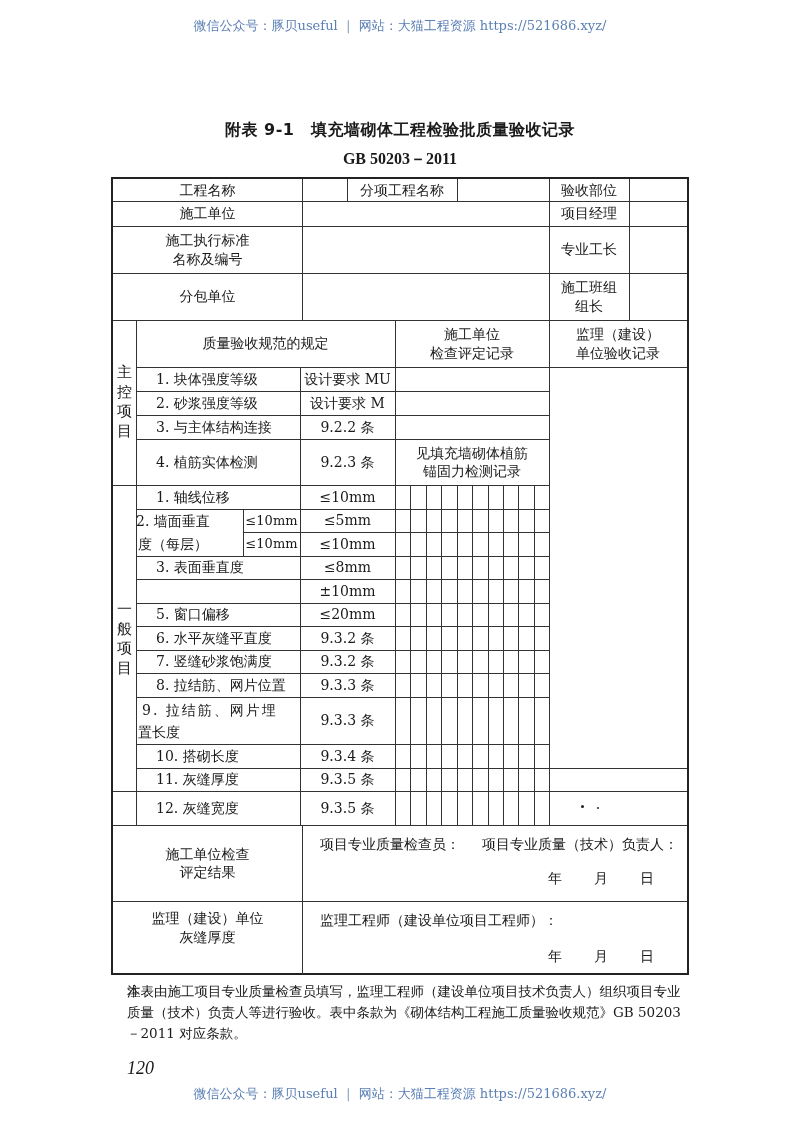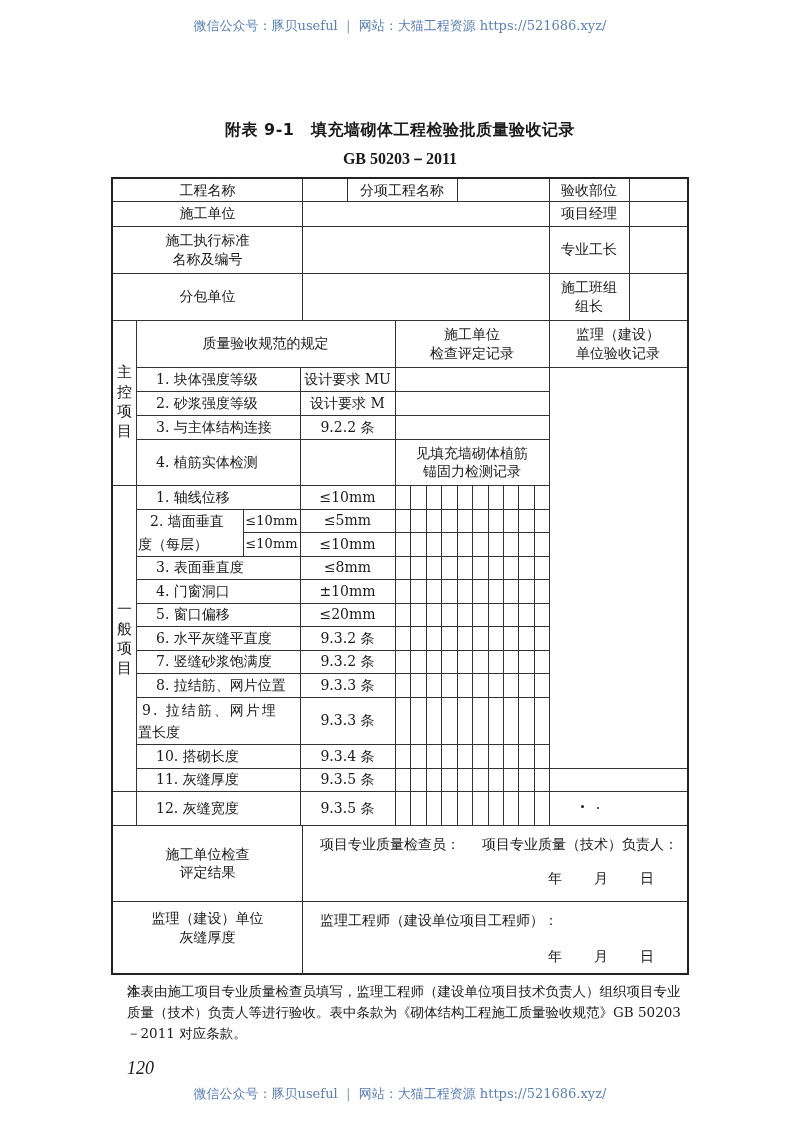--- a/index.html
+++ b/index.html
@@ -108,20 +108,21 @@
 
   <div class="c left" style="left:23px;top:212px;width:164px;height:24px">2. 砂浆强度等级</div>
   <div class="c" style="left:187px;top:212px;width:95px;height:24px">设计要求 M</div>
   <div class="c" style="left:282px;top:212px;width:154px;height:24px"></div>
 
   <div class="c left" style="left:23px;top:236px;width:164px;height:24px">3. 与主体结构连接</div>
   <div class="c" style="left:187px;top:236px;width:95px;height:24px">9.2.2 条</div>
   <div class="c" style="left:282px;top:236px;width:154px;height:24px"></div>
 
   <div class="c left" style="left:23px;top:260px;width:164px;height:46px">4. 植筋实体检测</div>
+  <div class="c" style="left:187px;top:260px;width:95px;height:46px">9.2.3 条</div>
   <div class="c vert" style="left:282px;top:260px;width:154px;height:46px">
     <span>见填充墙砌体植筋</span>
     <span>锚固力检测记录</span>
   </div>
 
   <div class="c" style="left:436px;top:188px;width:138px;height:402px"></div>
 
   <div class="hl" style="left:23px;top:330px;width:413px"></div>
   <div class="hl" style="left:130px;top:353px;width:306px"></div>
   <div class="hl" style="left:23px;top:377px;width:413px"></div>
@@ -153,32 +154,31 @@
     <span>一</span>
     <span>般</span>
     <span>项</span>
     <span>目</span>
   </div>
 
   <div class="c left" style="left:23px;top:306px;width:164px;height:24px">1. 轴线位移</div>
   <div class="c" style="left:187px;top:306px;width:95px;height:24px">≤10mm</div>
 
   <div class="c" style="left:23px;top:330px;width:107px;height:47px;flex-direction:column;align-items:flex-start;line-height:23px">
-    <span style="padding-left:14px">2. 墙面垂直</span>
+    <span style="">2. 墙面垂直</span>
     <span style="padding-left:2px">度（每层）</span>
   </div>
   <div class="c" style="left:130px;top:330px;width:57px;height:23px;font-size:13px">≤10mm</div>
   <div class="c" style="left:187px;top:330px;width:95px;height:23px">≤5mm</div>
   <div class="c" style="left:130px;top:353px;width:57px;height:24px;font-size:13px">≤10mm</div>
   <div class="c" style="left:187px;top:353px;width:95px;height:24px">≤10mm</div>
 
   <div class="c left" style="left:23px;top:377px;width:164px;height:23px">3. 表面垂直度</div>
   <div class="c" style="left:187px;top:377px;width:95px;height:23px">≤8mm</div>
 
-  <div class="c left" style="left:23px;top:400px;width:164px;height:24px">4. 门窗洞口</div>
   <div class="c" style="left:187px;top:400px;width:95px;height:24px">±10mm</div>
 
   <div class="c left" style="left:23px;top:424px;width:164px;height:23px">5. 窗口偏移</div>
   <div class="c" style="left:187px;top:424px;width:95px;height:23px">≤20mm</div>
 
   <div class="c left" style="left:23px;top:447px;width:164px;height:24px">6. 水平灰缝平直度</div>
   <div class="c" style="left:187px;top:447px;width:95px;height:24px">9.3.2 条</div>
 
   <div class="c left" style="left:23px;top:471px;width:164px;height:23px">7. 竖缝砂浆饱满度</div>
   <div class="c" style="left:187px;top:471px;width:95px;height:23px">9.3.2 条</div>

